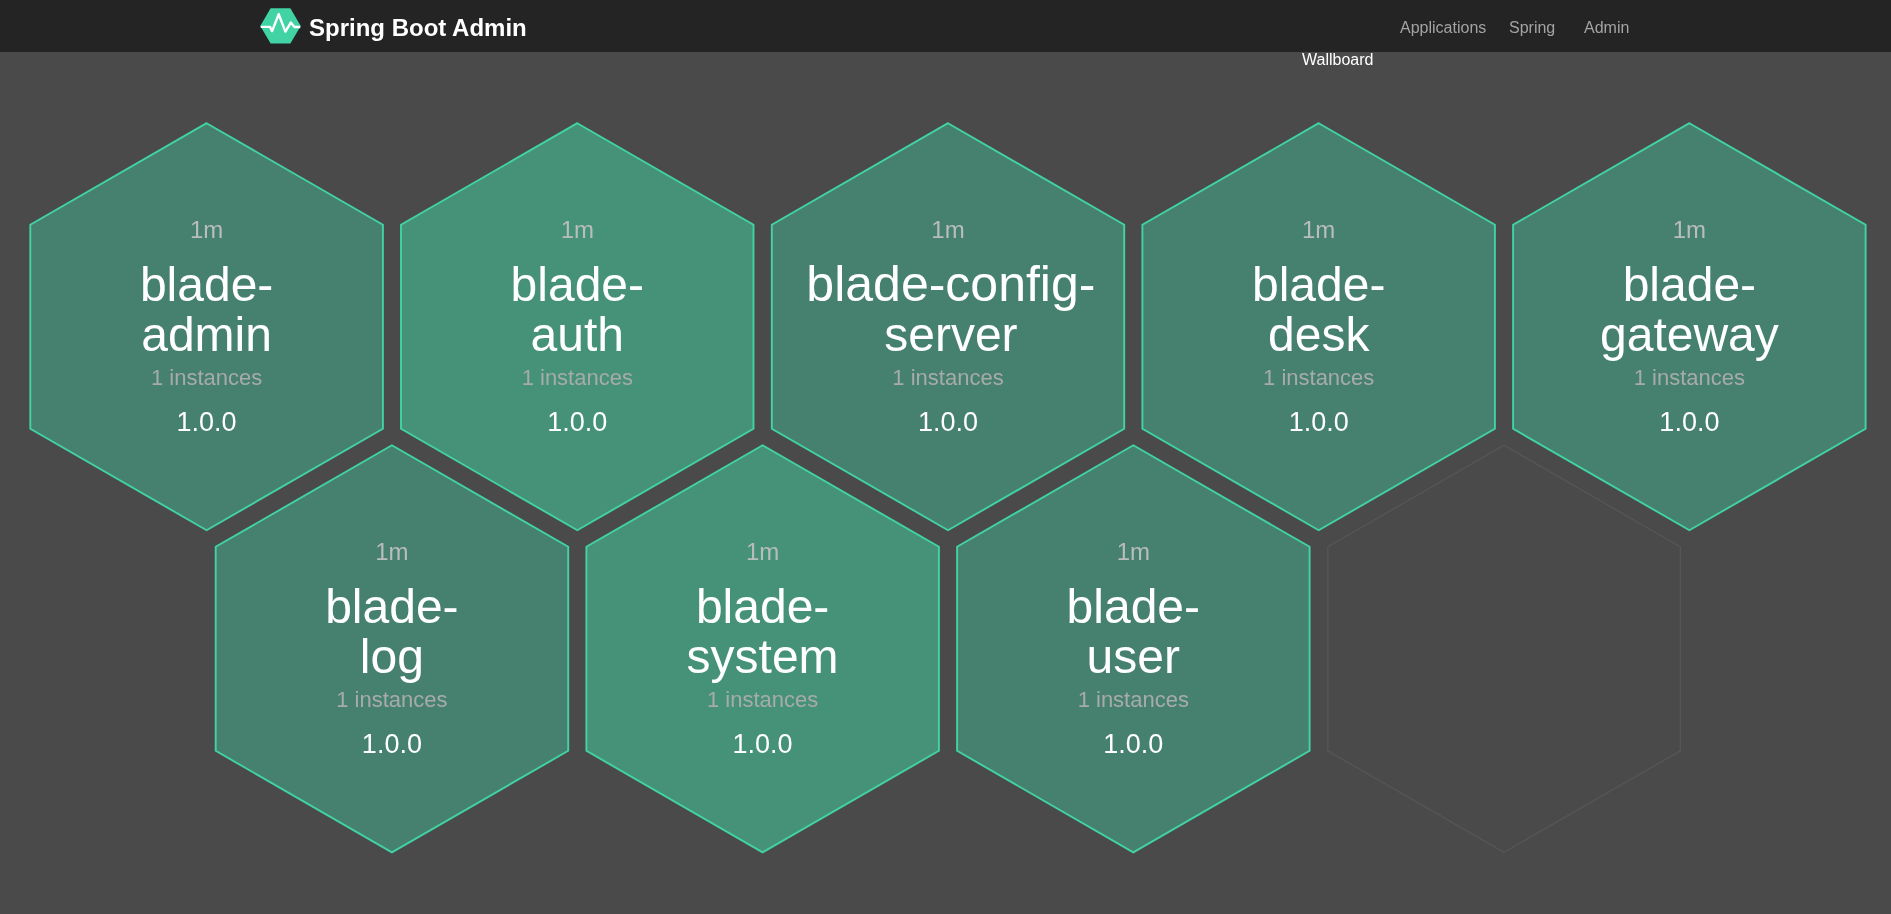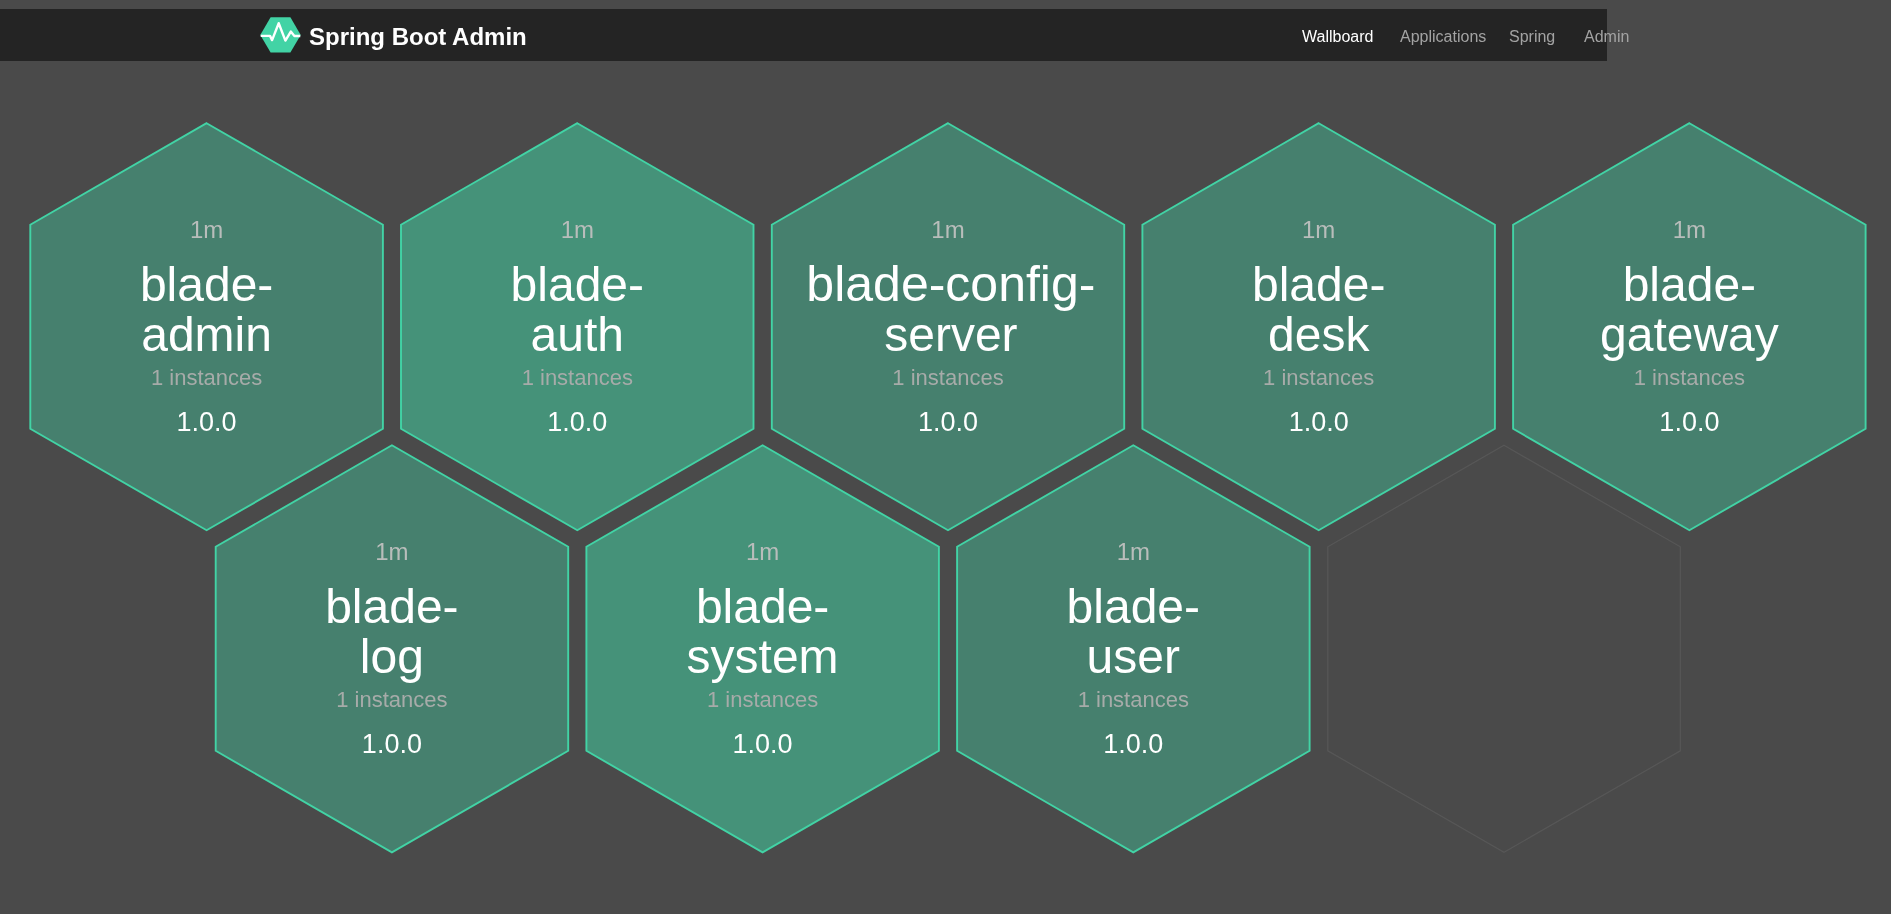--- a/index.html
+++ b/index.html
@@ -1,22 +1,22 @@
 <!DOCTYPE html>
 <html><head>
 <meta charset="utf-8">
 <title>Spring Boot Admin</title>
 <style>
   html,body { margin:0; padding:0; background:#4a4a4a; width:1891px; height:914px;
                overflow:hidden; font-family:"Liberation Sans", sans-serif; }
-  #nav { position:absolute; left:0; top:9px; width:1607px; height:52px; background:#242424; }
+  #nav { position:absolute; left:0; top:0; width:1891px; height:52px; background:#242424; }
   #brand { position:absolute; left:309px; top:0; font-size:24px; font-weight:bold;
             color:#fff; line-height:56px; }
   .mi { position:absolute; top:0; line-height:55px; font-size:16px; color:#a3a3a3; }
-  .mi.act { color:#fff; }
+  .mi.act { color:#fff;margin-top:32px; }
 </style>
 </head>
 <body>
 <div id="nav">
   <svg style="position:absolute;left:260px;top:8px" width="41" height="36" viewBox="0 0 41 36">
     <polygon points="10.6,0.2 30.4,0.2 40.7,17.9 30.4,35.6 10.6,35.6 0.3,17.9" fill="#42d3a5" stroke="none"></polygon>
     <polyline points="0.7,18.9 10.0,18.9 12.1,23.1 18.7,6.2 25.4,23.6 30.8,14.6 34.4,19.0 40.3,19.0" fill="none" stroke="#ffffff" stroke-width="2.4" stroke-linejoin="round" stroke-linecap="butt"></polyline>
   </svg>
   <div id="brand">Spring Boot Admin</div>
   <div class="mi act" style="left:1302px">Wallboard</div>

